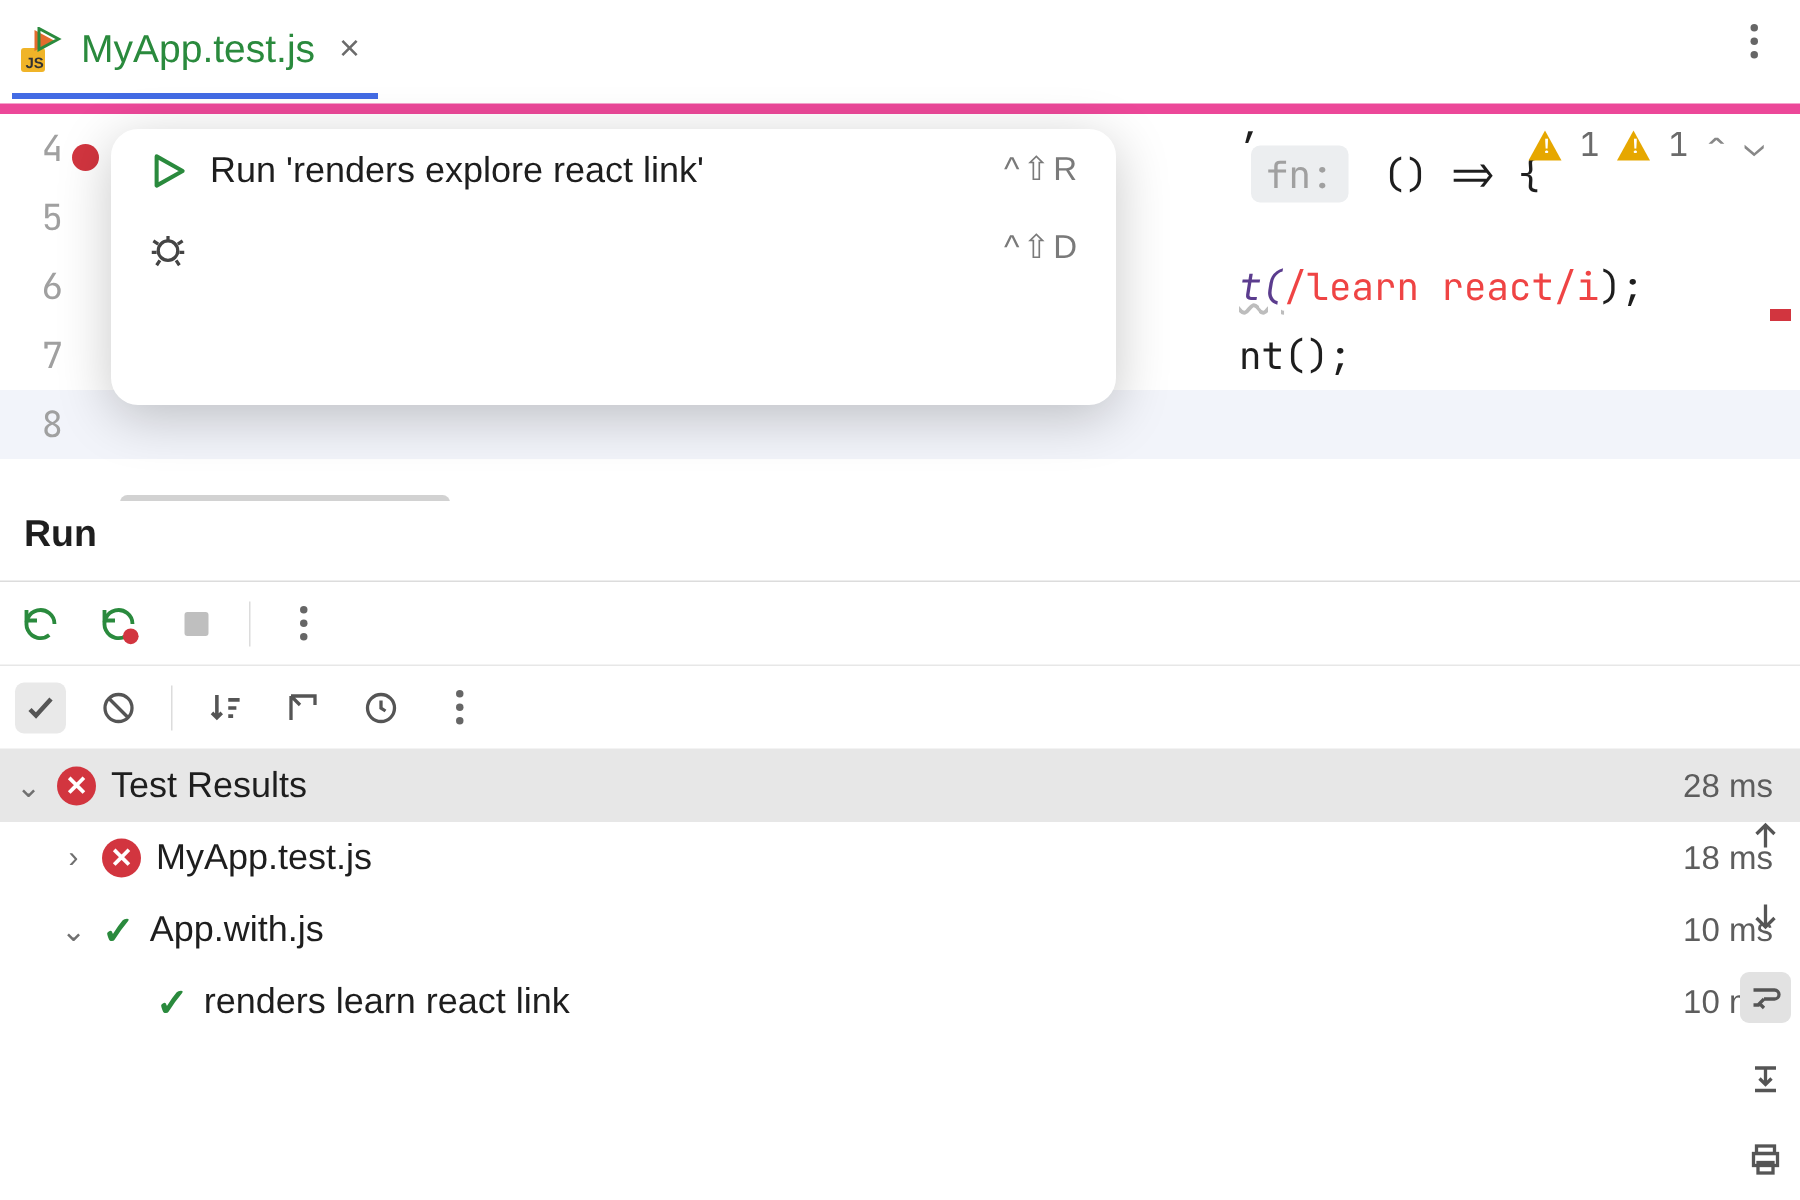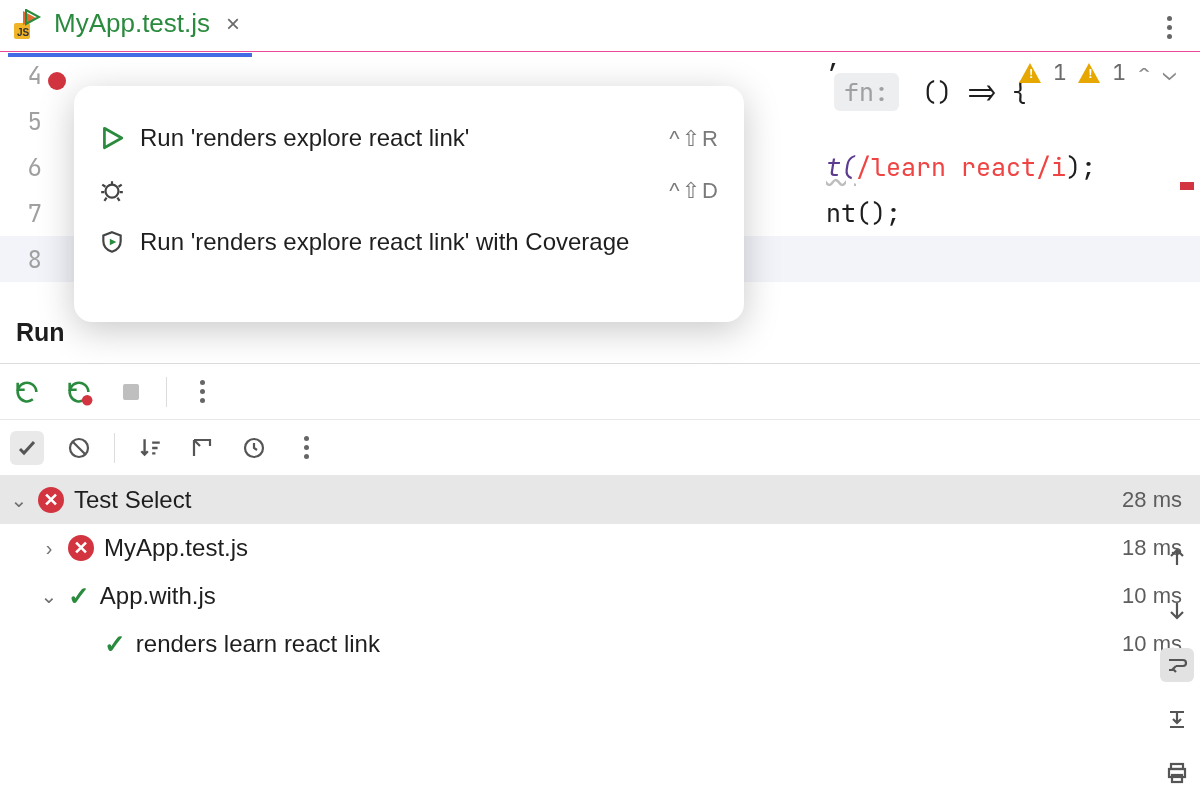--- a/index.html
+++ b/index.html
@@ -11,22 +11,22 @@
     width: 1200px;
     height: 800px;
     overflow: hidden;
     position: relative;
   }
 
   
   .tab-bar {
     display: flex;
     align-items: center;
-    height: 52px;
-    border-bottom: 1px solid #ec4899;
+    height: 76px;
+    border-bottom: 7px solid #ec4899;
     padding: 0 8px;
     position: relative;
   }
   .tab {
     display: flex;
     align-items: center;
     gap: 10px;
     padding: 0 12px 0 6px;
     height: 62px;
     border-bottom: 4px solid #436be4;
@@ -139,21 +139,21 @@
     left: 74px; top: 86px;
     width: 670px;
     background: #fff;
     border-radius: 18px;
     box-shadow: 0 8px 36px rgba(0,0,0,.22);
     padding: 14px 10px;
     z-index: 50;
   }
   .ctx-item {
     display: flex;
-    align-items: flex-end;
+    align-items: flex-start;
     height: 52px;
     padding: 0 14px;
     border-radius: 10px;
     font-size: 24px;
     color: #1e1e1e;
     gap: 14px;
     position: relative;
   }
   .ctx-item .shortcut {
     margin-left: auto;
@@ -345,29 +345,20 @@
   <div class="ctx-item">
     <span class="ctx-icon">
       <svg viewBox="0 0 24 24" width="26" height="26" fill="none" stroke="#444" stroke-width="2">
         <circle cx="12" cy="13" r="6"></circle>
           <path d="M12 7V4M6 9l-3-2M18 9l3-2M5 14H2M22 14h-3M7 19l-2 3M17 19l2 3"></path>
       </svg>
     </span>
     <span class="shortcut">^⇧D</span>
   </div>
   <div class="ctx-item">
-    <span class="ctx-icon">
-      <svg viewBox="0 0 24 24" width="26" height="26" fill="none" stroke="#444" stroke-width="2">
-        <path d="M12 3l8 3v5c0 5-3.5 8.5-8 10-4.5-1.5-8-5-8-10V6l8-3z"></path>
-        <polygon points="10,9 16,12 10,15" fill="#2a8a3d" stroke="none"></polygon>
-      </svg>
-    </span>
-    <span>Run 'renders explore react link' with Coverage</span>
-  </div>
-  <div class="ctx-item">
     <span class="ctx-icon"></span>
   </div>
 </div>
 
 <div class="tool-heading">Run</div>
 
 <div class="run-panel">
 
   <div class="run-toolbar">
     <div class="tb-btn">
@@ -433,21 +424,21 @@
           <span></span>
           <span></span>
         </div>
     </div>
   </div>
 
   <div class="test-tree">
     <div class="tree-row root">
       <span class="chev-icon">⌄</span>
       <span class="status-fail">✕</span>
-      <span>Test Select</span>
+      <span>Test Results</span>
       <span class="time">28 ms</span>
     </div>
     <div class="tree-row indent-1">
       <span class="chev-icon">›</span>
       <span class="status-fail">✕</span>
       <span>MyApp.test.js</span>
       <span class="time">18 ms</span>
     </div>
     <div class="tree-row indent-2">
       <span class="chev-icon">⌄</span>

